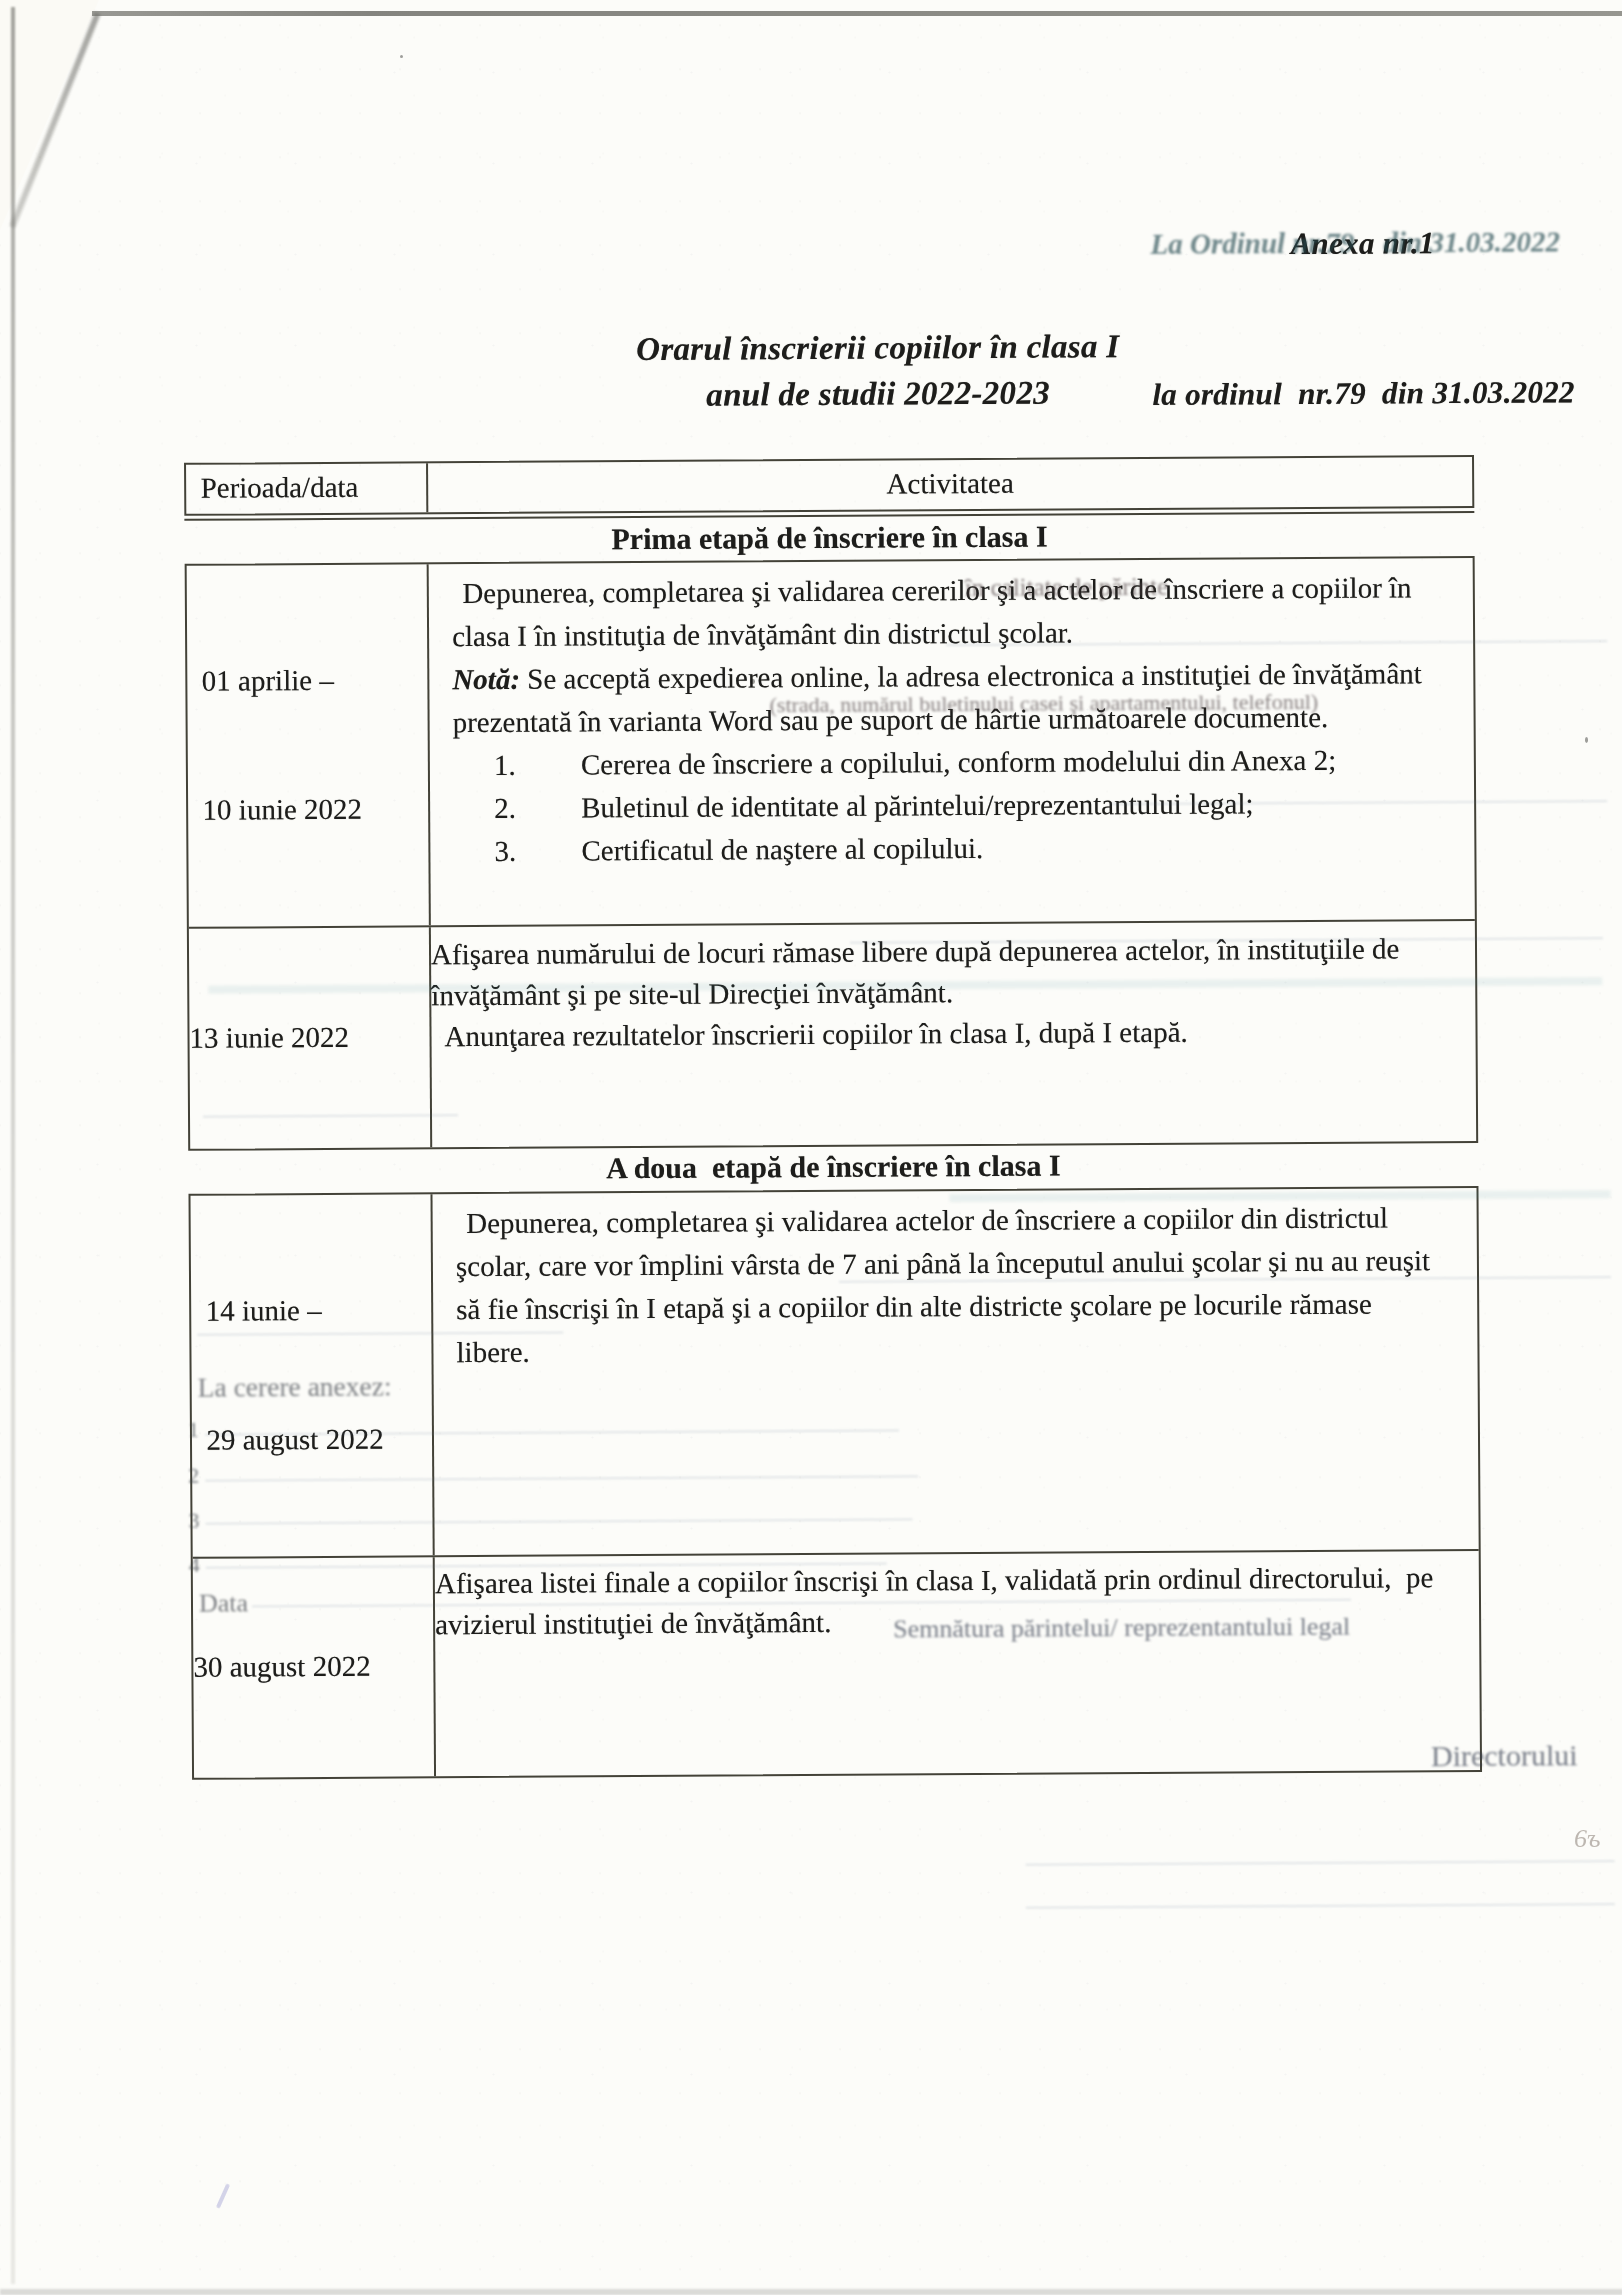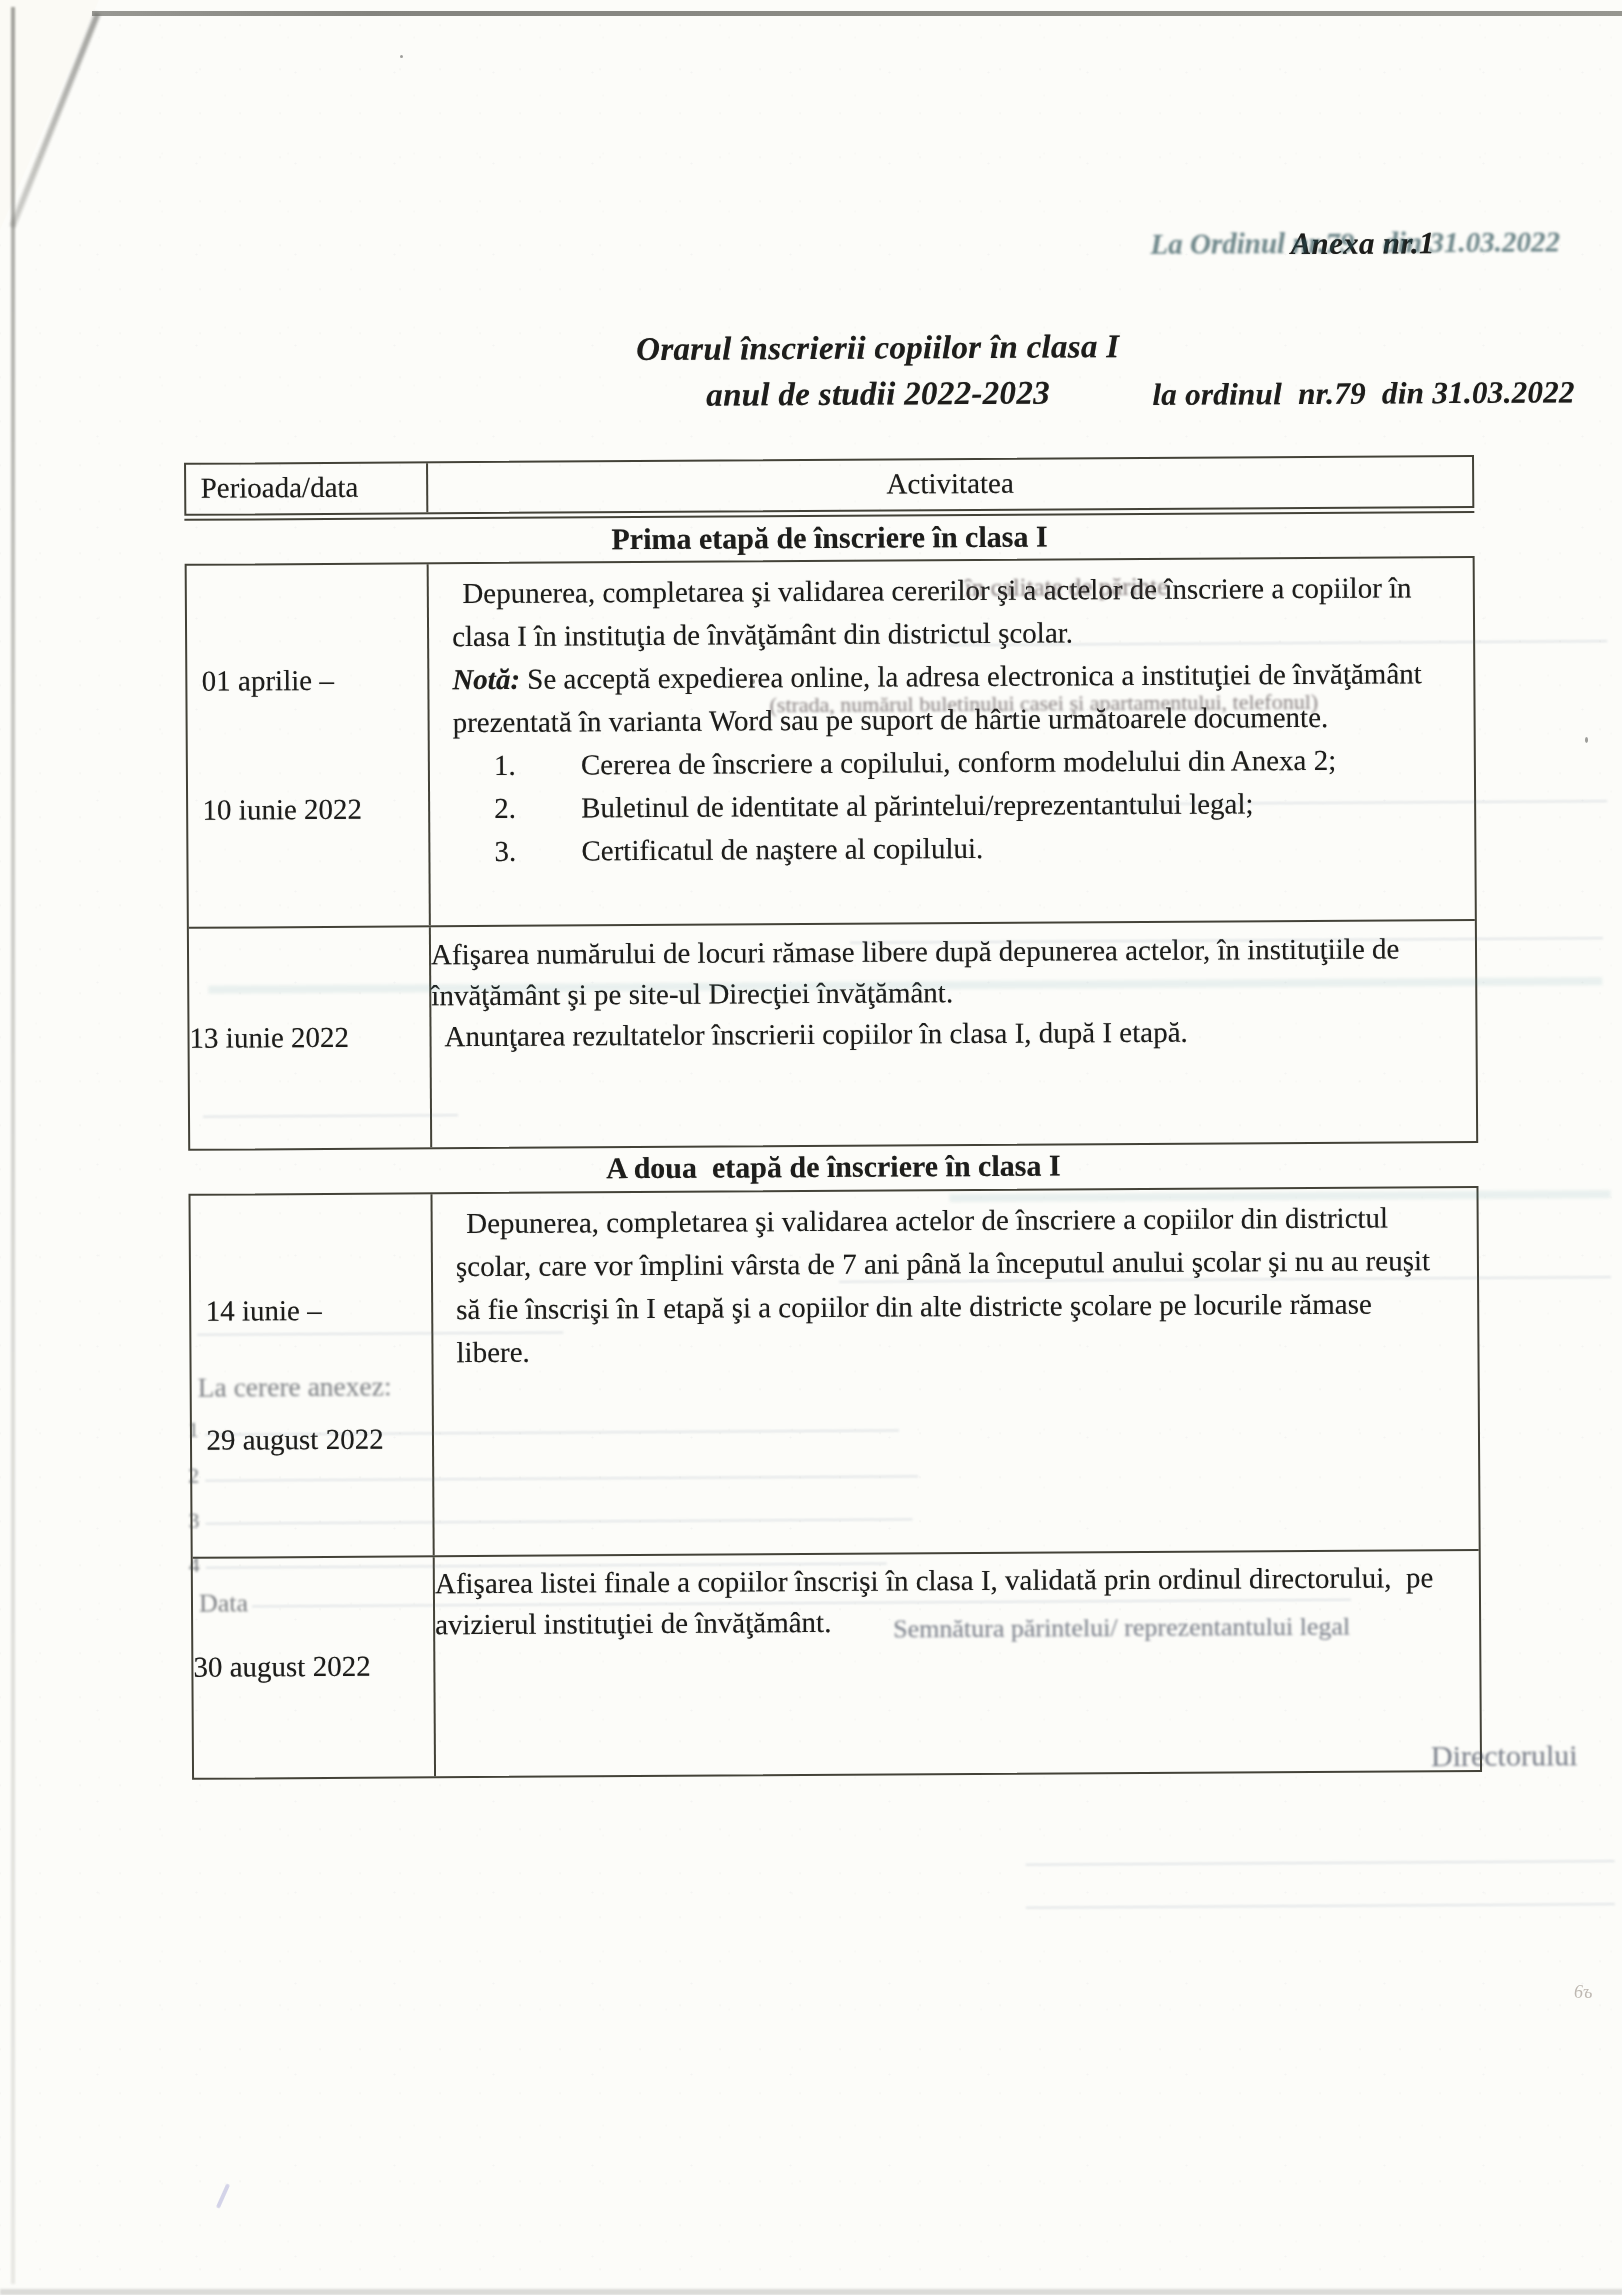--- a/index.html
+++ b/index.html
@@ -25,21 +25,21 @@
     background:linear-gradient(to bottom,#5c5c56,#9c9c96 30%,#c2c2bd 60%,#d8d8d3);opacity:.55;filter:blur(0.8px);}
   .edge-bottom{position:absolute;left:0;right:0;bottom:0;height:6.5px;background:rgba(120,120,114,.25);filter:blur(1.3px);}
   .fold-line{position:absolute;left:52px;top:5.2px;width:5.9px;height:230px;
     background:linear-gradient(to bottom,rgba(90,90,85,.55),rgba(120,120,114,.35));
     transform:rotate(21.8deg);transform-origin:50% 50%;filter:blur(1.6px);}
   .fold-fill{position:absolute;left:0;top:0;width:99px;height:230px;
     clip-path:polygon(0 0,100% 0,0 100%);background:#fbfaf5;}
   .speck{position:absolute;border-radius:50%;background:rgba(80,80,76,.55);}
   .sq-blue{position:absolute;left:221px;top:2183px;width:3.9px;height:26px;border-radius:2.6px;
     background:rgba(125,125,195,.32);transform:rotate(24deg);filter:blur(0.7px);}
-  .ghost-mark{position:absolute;left:1574px;top:1982px;font-size:18px;font-style:italic;
+  .ghost-mark{position:absolute;left:1574px;top:1824px;font-size:26px;font-style:italic;
     color:rgba(112,100,88,.45);filter:blur(0.4px);}
 
   
   .annex{position:absolute;top:122px;left:1144px;width:448px;text-align:center;
     font-weight:bold;font-style:italic;font-size:31px;line-height:50px;letter-spacing:0.3px;white-space:pre-wrap;}
   .doc-title{position:absolute;top:325px;left:169px;width:1427px;text-align:center;
     font-weight:bold;font-style:italic;font-size:33px;line-height:46px;letter-spacing:0.3px;}
 
   
   .tablewrap{position:absolute;top:459px;left:188px;width:1290px;font-size:29px;}

